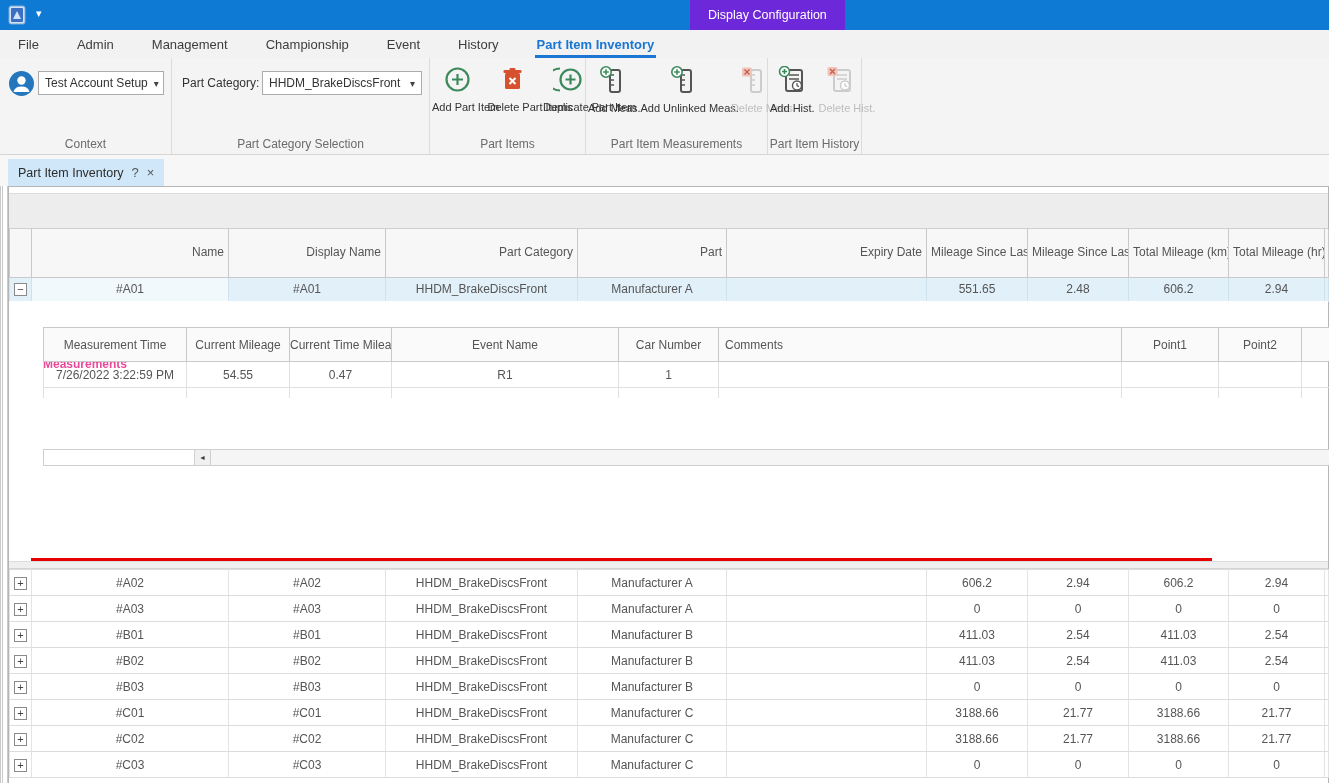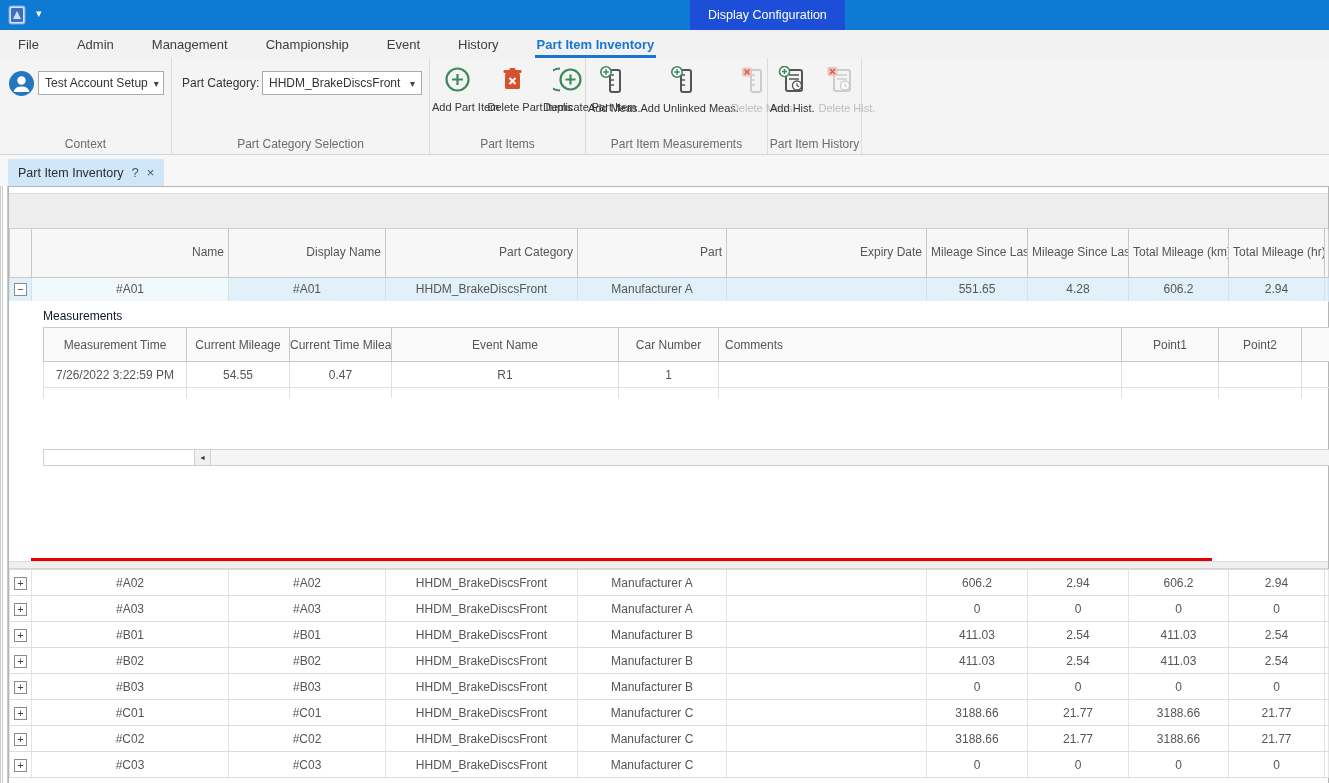--- a/index.html
+++ b/index.html
@@ -5,21 +5,21 @@
   * { margin:0; padding:0; box-sizing:border-box; }
   html,body { background:#fff; }
   body { font-family:"Liberation Sans", sans-serif; color:#444; }
   .screen { position:relative; width:1329px; height:783px; background:#fff; overflow:hidden; }
 
   
   .titlebar { position:absolute; left:0; top:0; width:1329px; height:30px; background:#0e7ad4; }
   .app-icon { position:absolute; left:8px; top:5px; width:18px; height:20px; }
   .qat-caret { position:absolute; left:36px; top:7px; color:#fff; font-size:11px; }
   .tb-tab { position:absolute; top:0; height:30px; line-height:30px; color:#fff; font-size:12.5px; text-align:center; padding:0 18px; }
-  .tb-tab.active { background:#1d4ed8; }
+  .tb-tab.active { background:#6d28d9; }
   .tb-tab1 { left:690px; }
   .tb-tab2 { left:855px; }
 
   
   .menubar { position:absolute; left:0; top:30px; width:1329px; height:28px; background:#f2f2f2; display:flex; align-items:flex-end; padding:0 0 0 16px; gap:34px; }
   .menu-item { font-size:13px; color:#3d3d3d; padding:0 2px 6px 2px; cursor:default; white-space:nowrap; }
   .menu-item.active { color:#1976d2; font-weight:bold; padding-bottom:3px; border-bottom:3px solid #1976d2; }
 
   
   .ribbon { position:absolute; left:0; top:58px; width:1329px; height:97px; background:#f4f4f4; border-bottom:1px solid #d5d5d5; display:flex;justify-content:flex-end; }
@@ -61,21 +61,21 @@
   .main-tbl .selrow td { background:#e2f0fa; border-color:#cfe2ef; }
   .main-tbl .selrow td.namecell { background:#f2f9fd; }
 
   .rows-tbl { position:absolute; left:0; top:382px; width:1319px; }
   .rows-tbl td { height:26px; border:1px solid #dcdcdc; border-left:1px solid #e4e4e4; border-right:1px solid #e4e4e4; font-size:12px; color:#555; text-align:center; background:#fff; }
 
   .expand-box { display:inline-block; width:13px; height:13px; line-height:11px; border:1px solid #8a8a8a; background:#fff; color:#444; font-size:11px; text-align:center; }
 
   
   .detail { position:absolute; left:0; top:114px; width:1319px; height:268px; background:#fff; }
-  .sec-label { font-size:12px; font-weight:normal; color:#0f172a; }
+  .sec-label { font-size:12px; font-weight:bold; color:#ec4899;margin-top:48px; }
   .meas-label { position:absolute; left:34px; top:8px; }
   .meas-tbl { position:absolute; left:34px; top:26px; width:1287px; }
   .meas-tbl th { height:34px; background:#fafafa; border:1px solid #c9c9c9; font-size:12px; color:#555; text-align:center; }
   .meas-tbl th.lalign, .meas-tbl td.lalign { text-align:left; padding-left:6px; }
   .meas-tbl td { height:26px; border:1px solid #e0e0e0; font-size:12px; color:#555; text-align:center; }
   .meas-tbl tr.partial td { height:10px; border-bottom:none; }
   .meas-scroll { position:absolute; left:34px; top:148px; width:1287px; height:17px; display:flex; }
   .ms-newbox { width:152px; height:17px; border:1px solid #cfcfcf; background:#fff; }
   .ms-arrow { width:16px; height:17px; border:1px solid #cfcfcf; border-left:none; background:#f0f0f0; font-size:7px; color:#333; text-align:center; line-height:16px; }
   .ms-track { flex:1; height:17px; border:1px solid #cfcfcf; border-left:none; background:#f5f5f5; }
@@ -274,21 +274,21 @@
         <th></th>
       </tr>
       <tr class="selrow">
         <td><span class="expand-box">−</span></td>
         <td class="namecell">#A01</td>
         <td>#A01</td>
         <td>HHDM_BrakeDiscsFront</td>
         <td>Manufacturer A</td>
         <td></td>
         <td>551.65</td>
-        <td>4.28</td>
+        <td>2.48</td>
         <td>606.2</td>
         <td>2.94</td>
         <td></td>
       </tr>
     </tbody>
       </table>
 
     <div class="detail">
       <span class="sec-label meas-label">Measurements</span>
 

